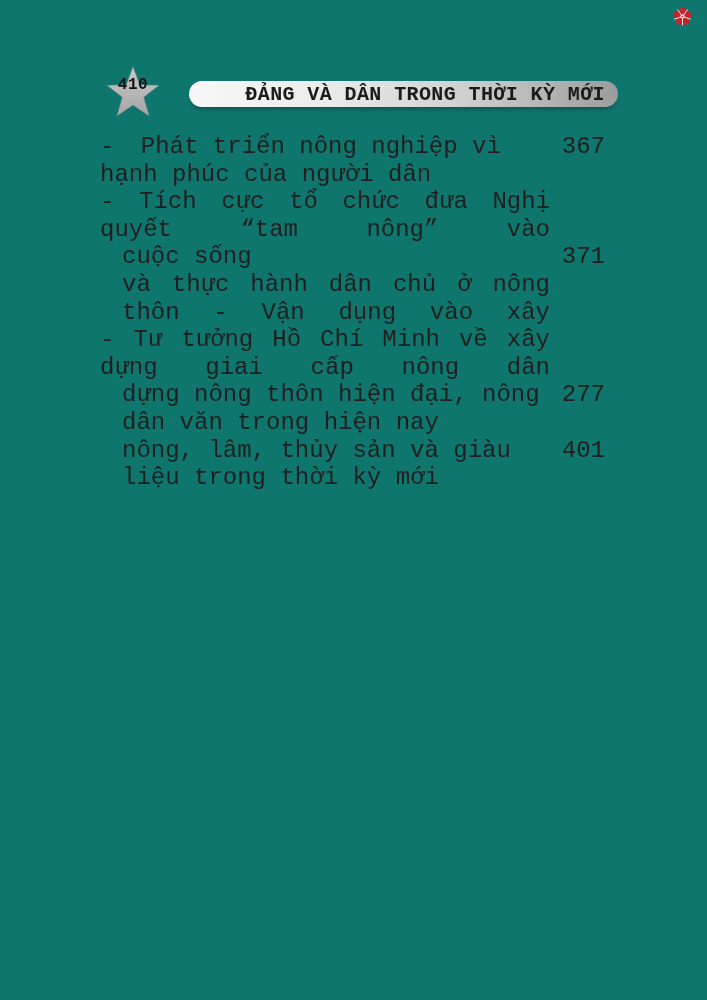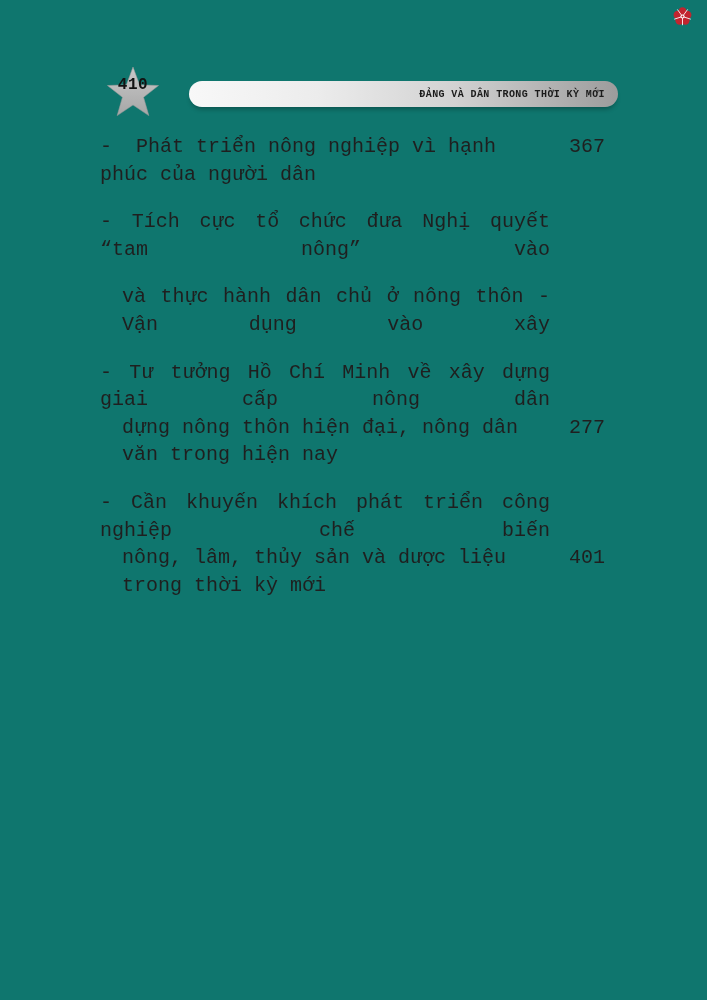--- a/index.html
+++ b/index.html
@@ -53,50 +53,49 @@
     border-radius: 13px;
     box-sizing: border-box;
     background: linear-gradient(to right, #f8f8f8 0%, #ececec 30%, #d2d2d2 62%, #9c9c9c 100%);
     box-shadow: 0 4px 5px -2px rgba(0,0,0,0.3);
     display: flex;
     align-items: center;
     justify-content: flex-end;
     padding-right: 13px;
   }
   .title-text {
-    font-size: 10px;
+    font-size: 20px;
     font-weight: bold;
     color: #1b1b1b;
     letter-spacing: 0.4px;
     white-space: nowrap;
   }
 
   
   .toc {
     position: absolute;
     left: 95px;
     top: 133px;
     width: 510px;
     color: #1f1f1f;
   }
   .entry { margin: 0; }
   .line {
     position: relative;
     box-sizing: border-box;
     width: 455px;            
-    font-size: 20px;
+    font-size: 24px;
     line-height: 27.6px;
     color: #1f1f1f;
   }
   .line.first { padding-left: 5px; }
   .line.cont  { padding-left: 27px; }
   .line.jl {
     text-align: justify;
     text-align-last: justify;
-    margin-top: 20px;
   }
   .line:not(.jl) .dash { margin-right: 12px; }
   .num {
     position: absolute;
     right: -55px;            
     top: 0;
     text-align: center;
   }
 </style>
 </head>
@@ -141,27 +140,27 @@
   <div class="title-bar">
     <span class="title-text">ĐẢNG VÀ DÂN TRONG THỜI KỲ MỚI</span>
   </div>
 
   <div class="toc">
       <div class="entry">
         <div class="line first"><span class="dash">-</span> <span class="txt">Phát triển nông nghiệp vì hạnh phúc của người dân</span><span class="num">367</span></div>
       </div>
       <div class="entry">
         <div class="line first jl"><span class="dash">-</span> <span class="txt">Tích cực tổ chức đưa Nghị quyết “tam nông” vào</span></div>
+        <div class="line cont"><span class="txt">cuộc sống</span><span class="num">371</span></div>
       </div>
       <div class="entry">
         <div class="line cont jl"><span class="txt">và thực hành dân chủ ở nông thôn - Vận dụng vào xây</span></div>
         <div class="line first jl"><span class="dash">-</span> <span class="txt">Tư tưởng Hồ Chí Minh về xây dựng giai cấp nông dân</span></div>
         <div class="line cont"><span class="txt">dựng nông thôn hiện đại, nông dân văn trong hiện nay</span><span class="num">277</span></div>
       </div>
       <div class="entry">
       </div>
       <div class="entry">
-        <div class="line first jl"><span class="dash">-</span> <span class="txt">Cần khuyến khích phát triển công nghiệp chế biến</span></div>
-        <div class="line cont"><span class="txt">nông, lâm, thủy sản và dược liệu trong thời kỳ mới</span><span class="num">401</span></div>
+        <div class="line cont"><span class="txt">nông, lâm, thủy sản và giàu liệu trong thời kỳ mới</span><span class="num">401</span></div>
       </div>
     </div>
 
 </div>
 
 </body></html>

